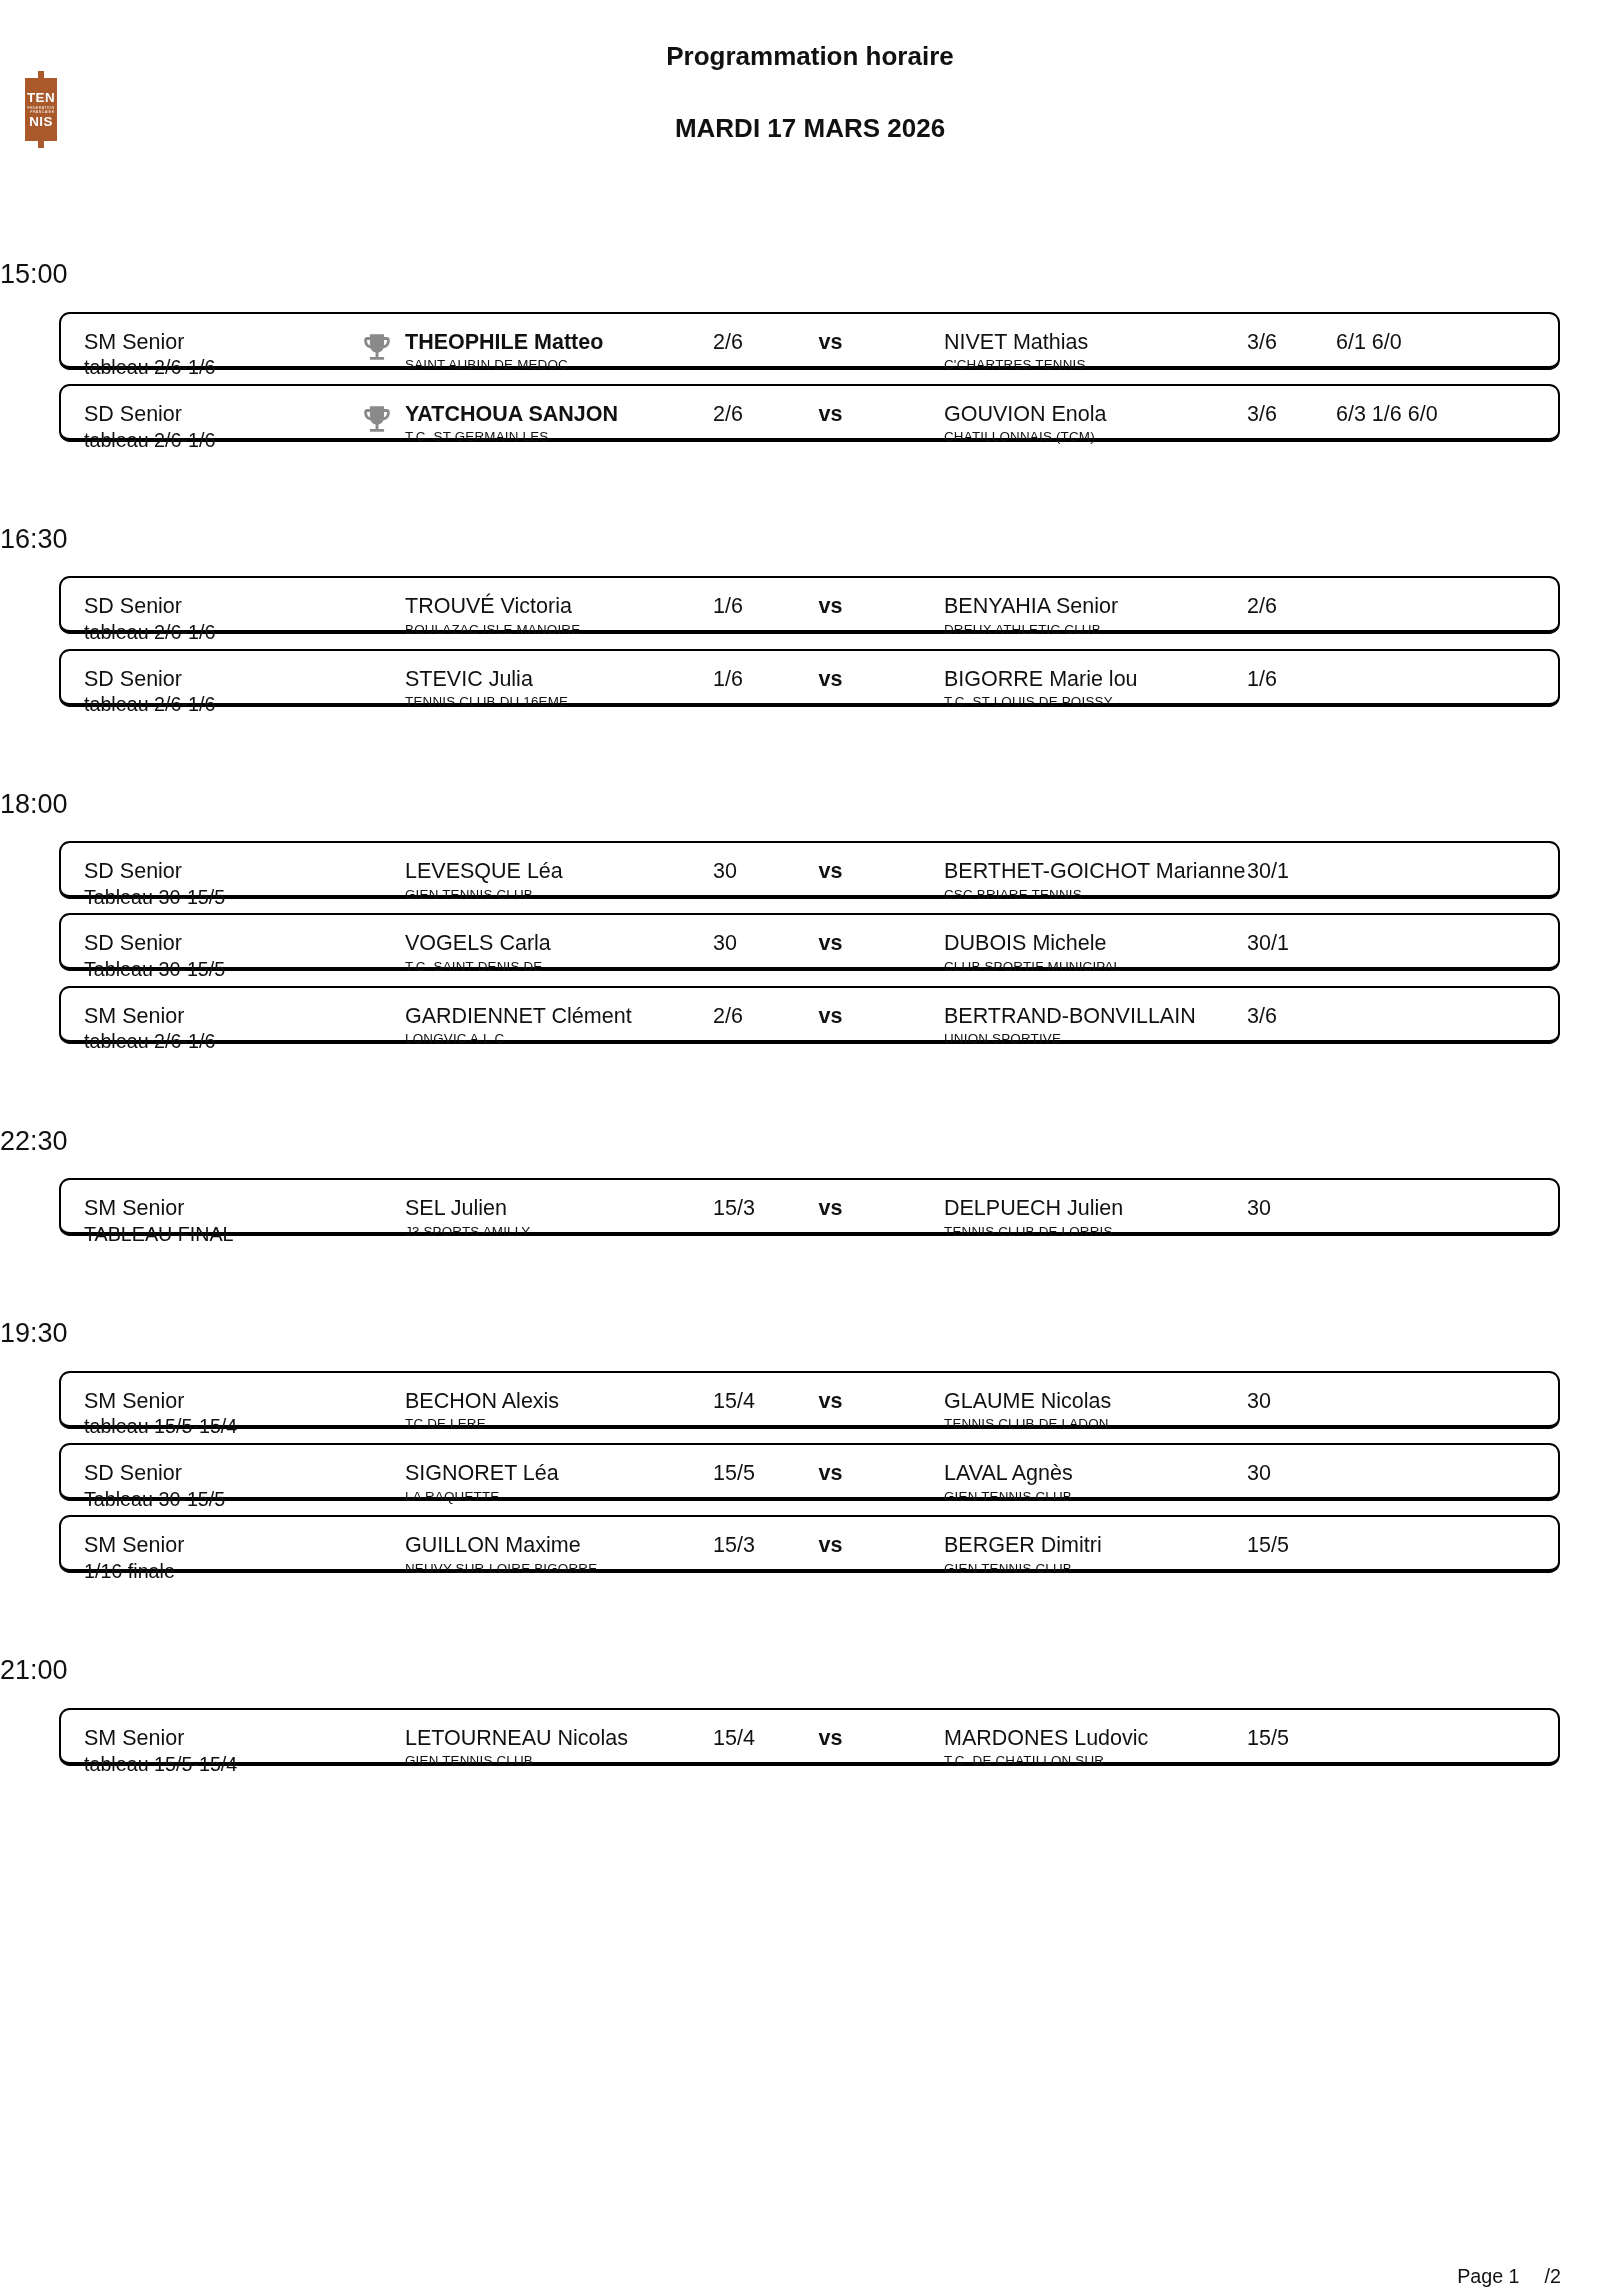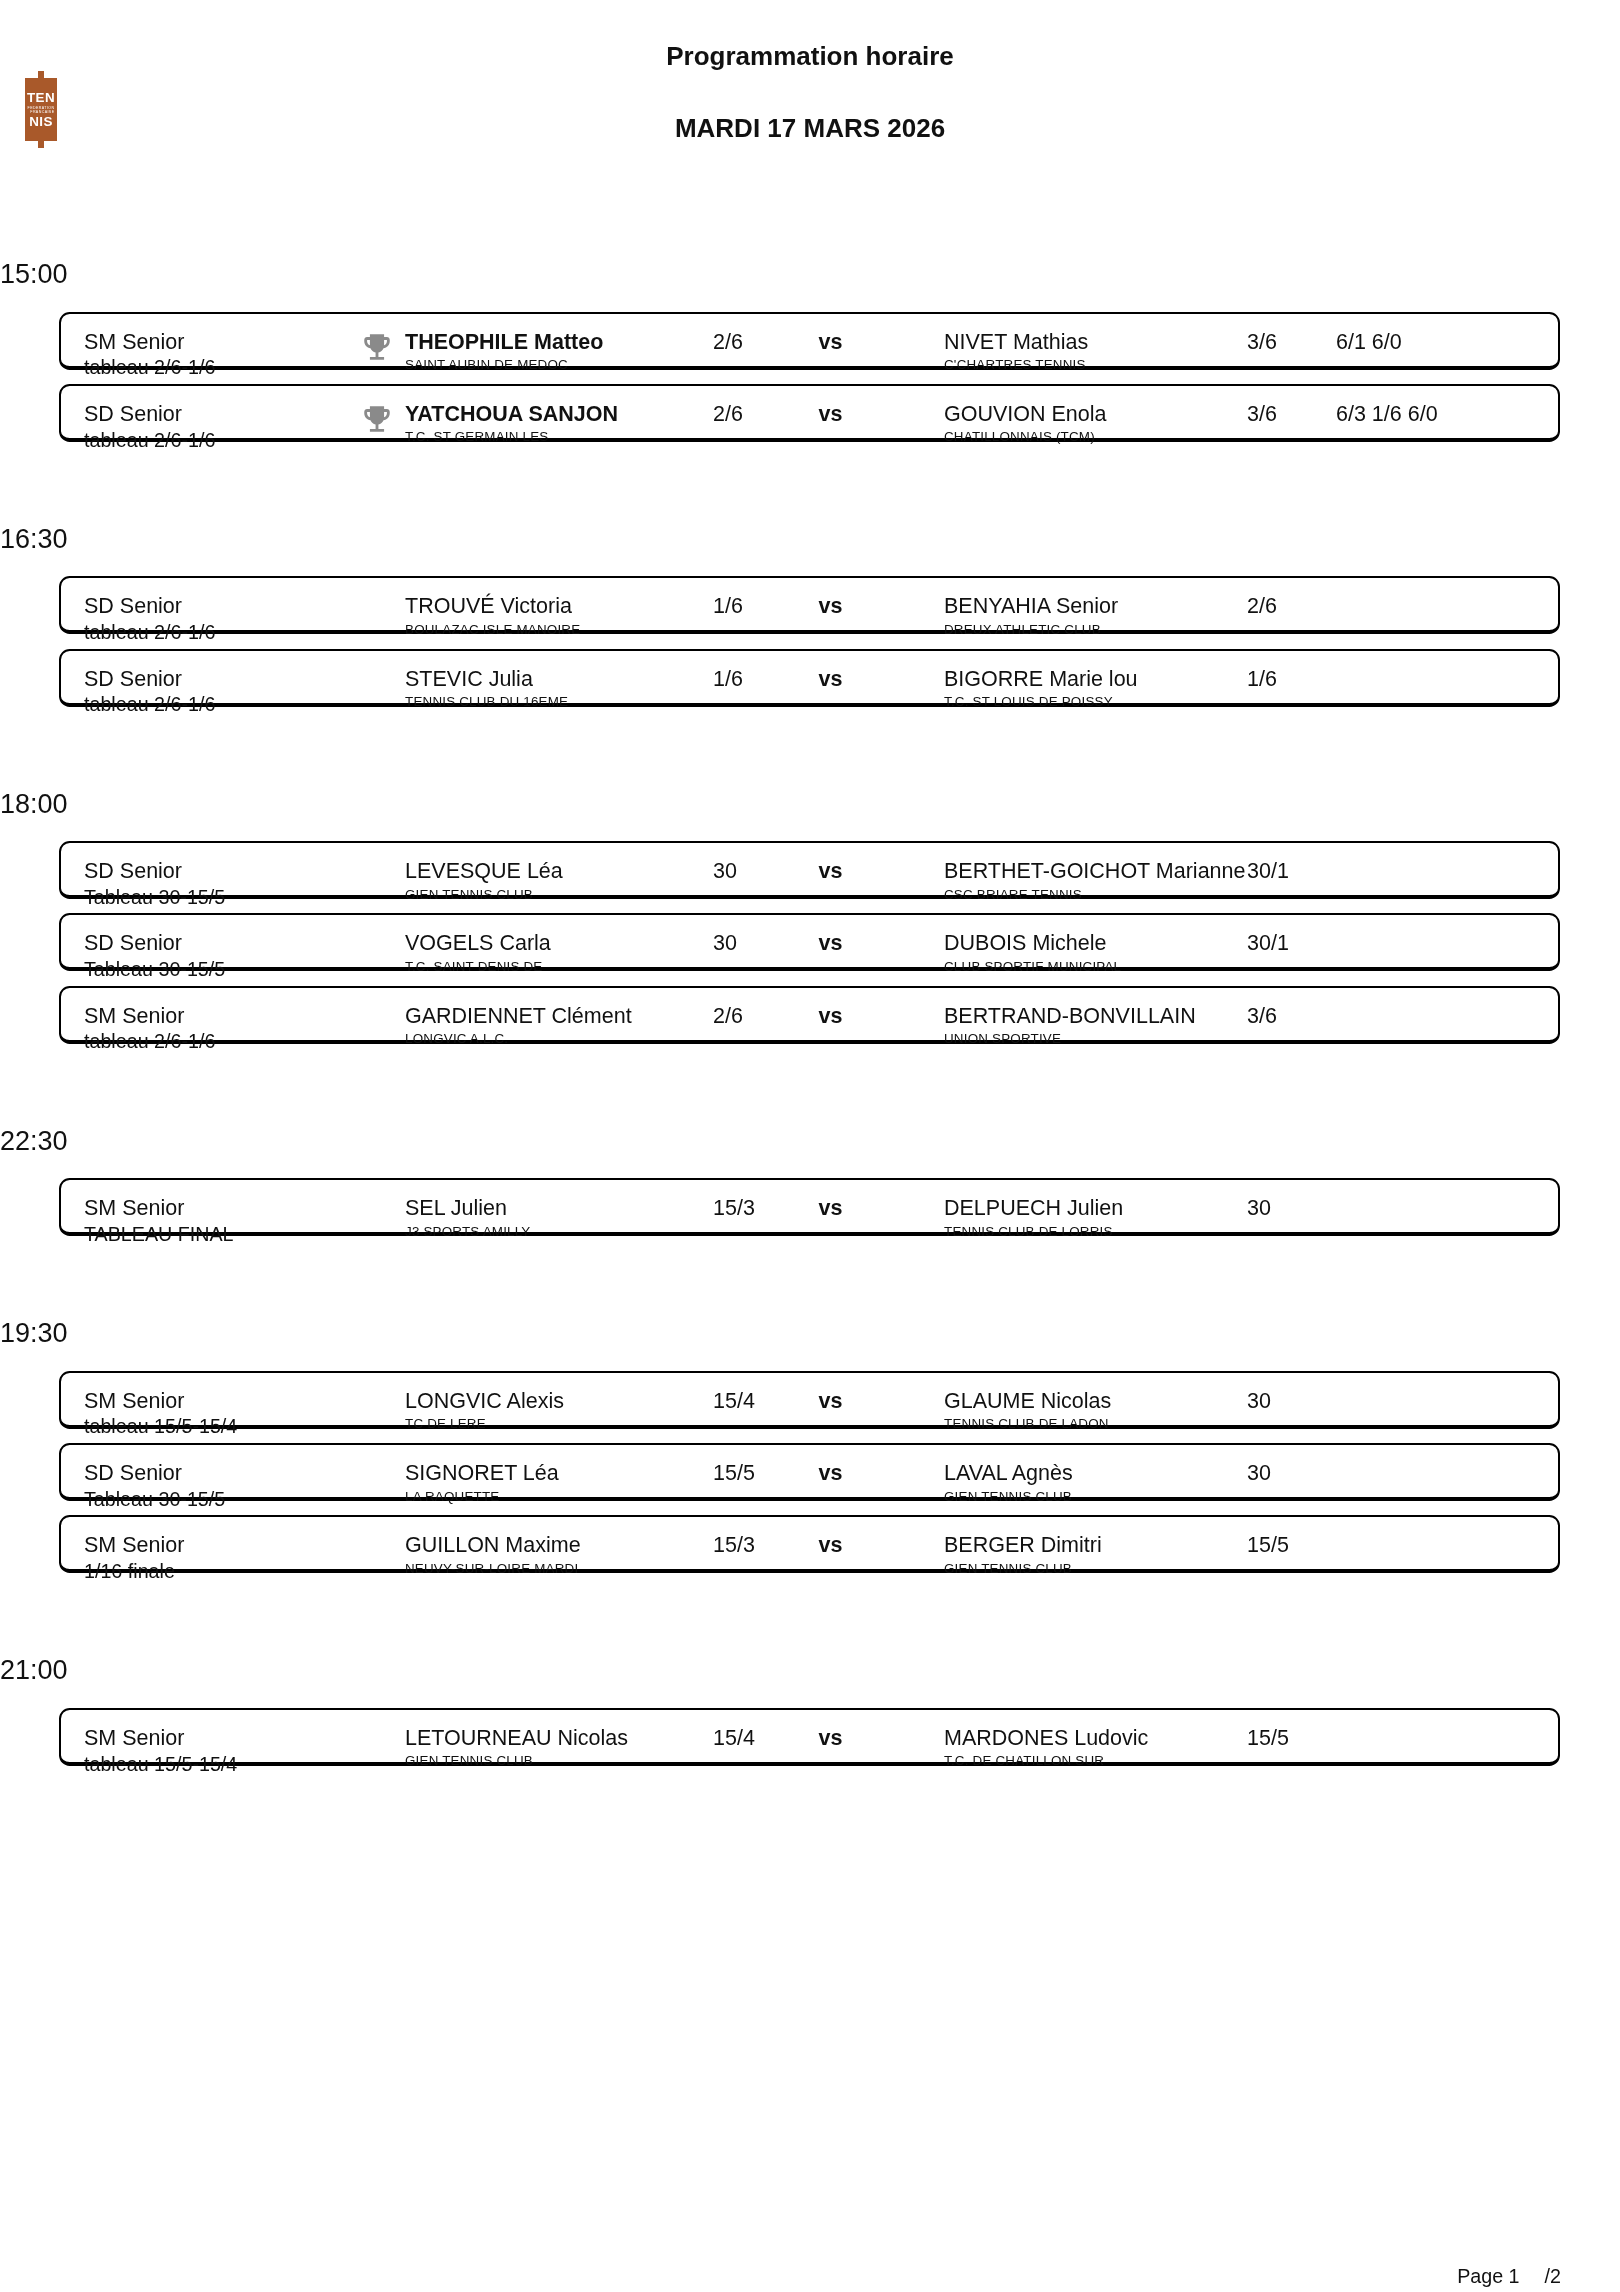--- a/index.html
+++ b/index.html
@@ -272,21 +272,21 @@
   <div class="section">
     <div class="section-time">19:30</div>
     <div>
   <div class="match">
     <div class="col cat">
       <div class="cat-main">SM Senior</div>
       <div class="cat-sub">tableau 15/5-15/4</div>
     </div>
 
     <div class="col p1">
-      <div class="p-name">LONGVIC Alexis</div>
+      <div class="p-name">BECHON Alexis</div>
       <div class="p-club">TC DE LERE</div>
     </div>
     <div class="col rank1">15/4</div>
     <div class="col vs">vs</div>
     <div class="col p2">
       <div class="p-name">GLAUME Nicolas</div>
       <div class="p-club">TENNIS CLUB DE LADON</div>
     </div>
     <div class="col rank2">30</div>
     <div class="col score"></div>
@@ -313,21 +313,21 @@
   </div>
 
   <div class="match">
     <div class="col cat">
       <div class="cat-main">SM Senior</div>
       <div class="cat-sub">1/16 finale</div>
     </div>
 
     <div class="col p1">
       <div class="p-name">GUILLON Maxime</div>
-      <div class="p-club">NEUVY-SUR-LOIRE MARDI</div>
+      <div class="p-club">NEUVY-SUR-LOIRE BIGORRE</div>
     </div>
     <div class="col rank1">15/3</div>
     <div class="col vs">vs</div>
     <div class="col p2">
       <div class="p-name">BERGER Dimitri</div>
       <div class="p-club">GIEN TENNIS CLUB</div>
     </div>
     <div class="col rank2">15/5</div>
     <div class="col score"></div>
   </div>

